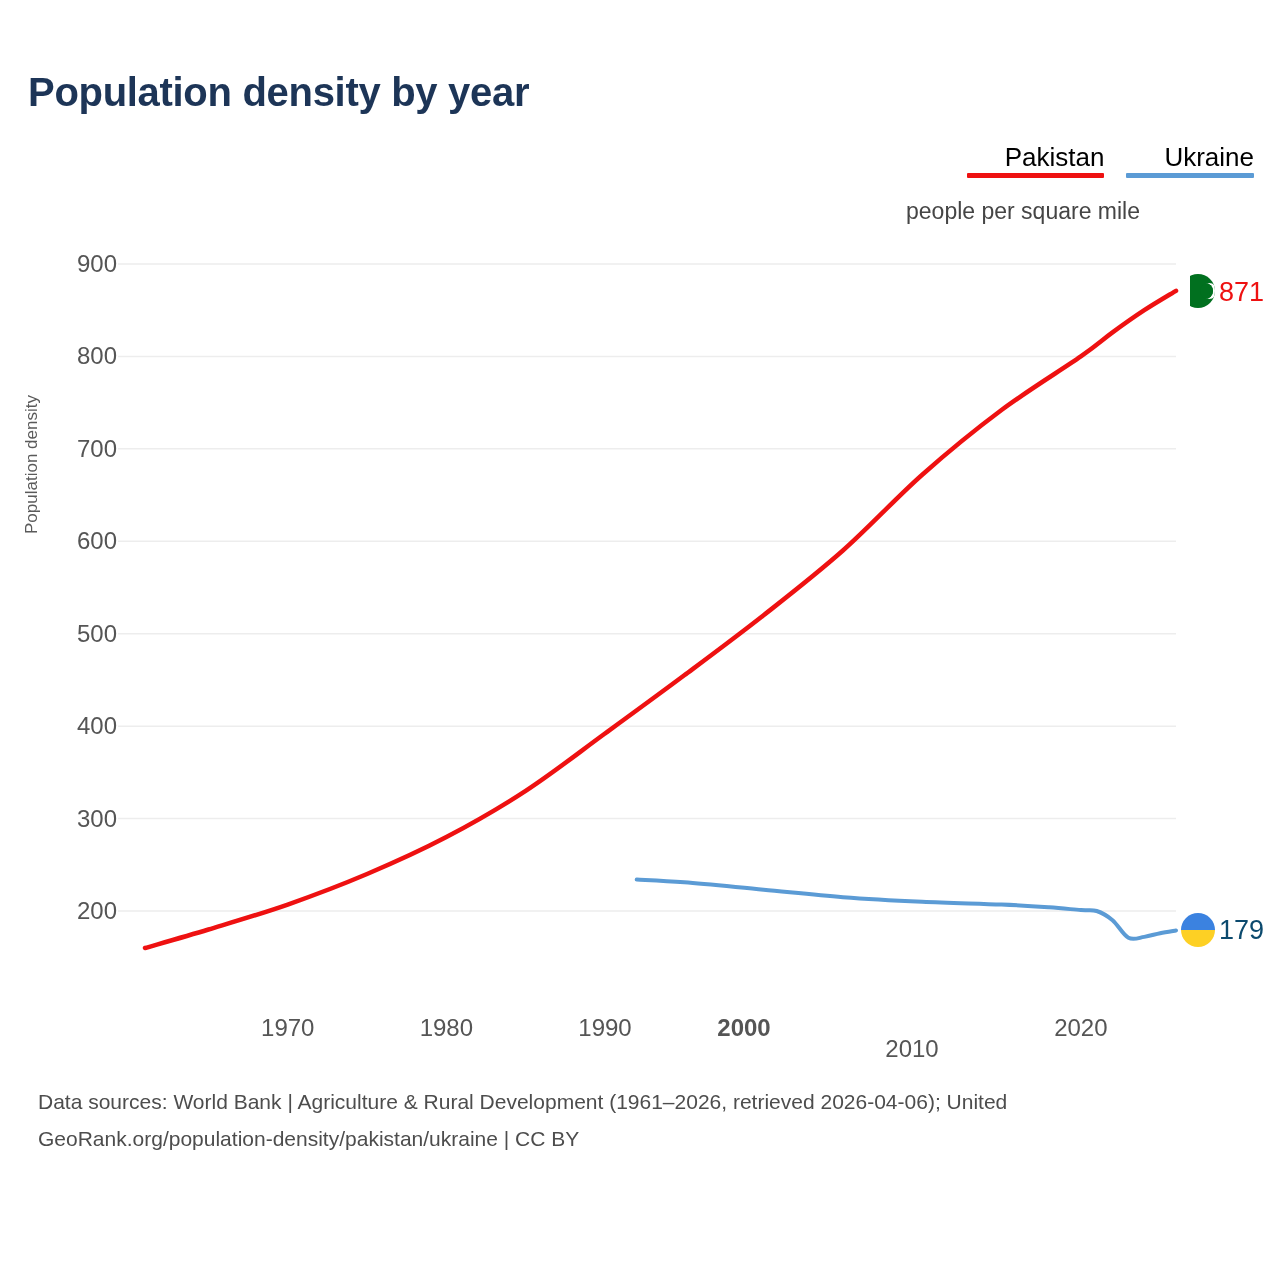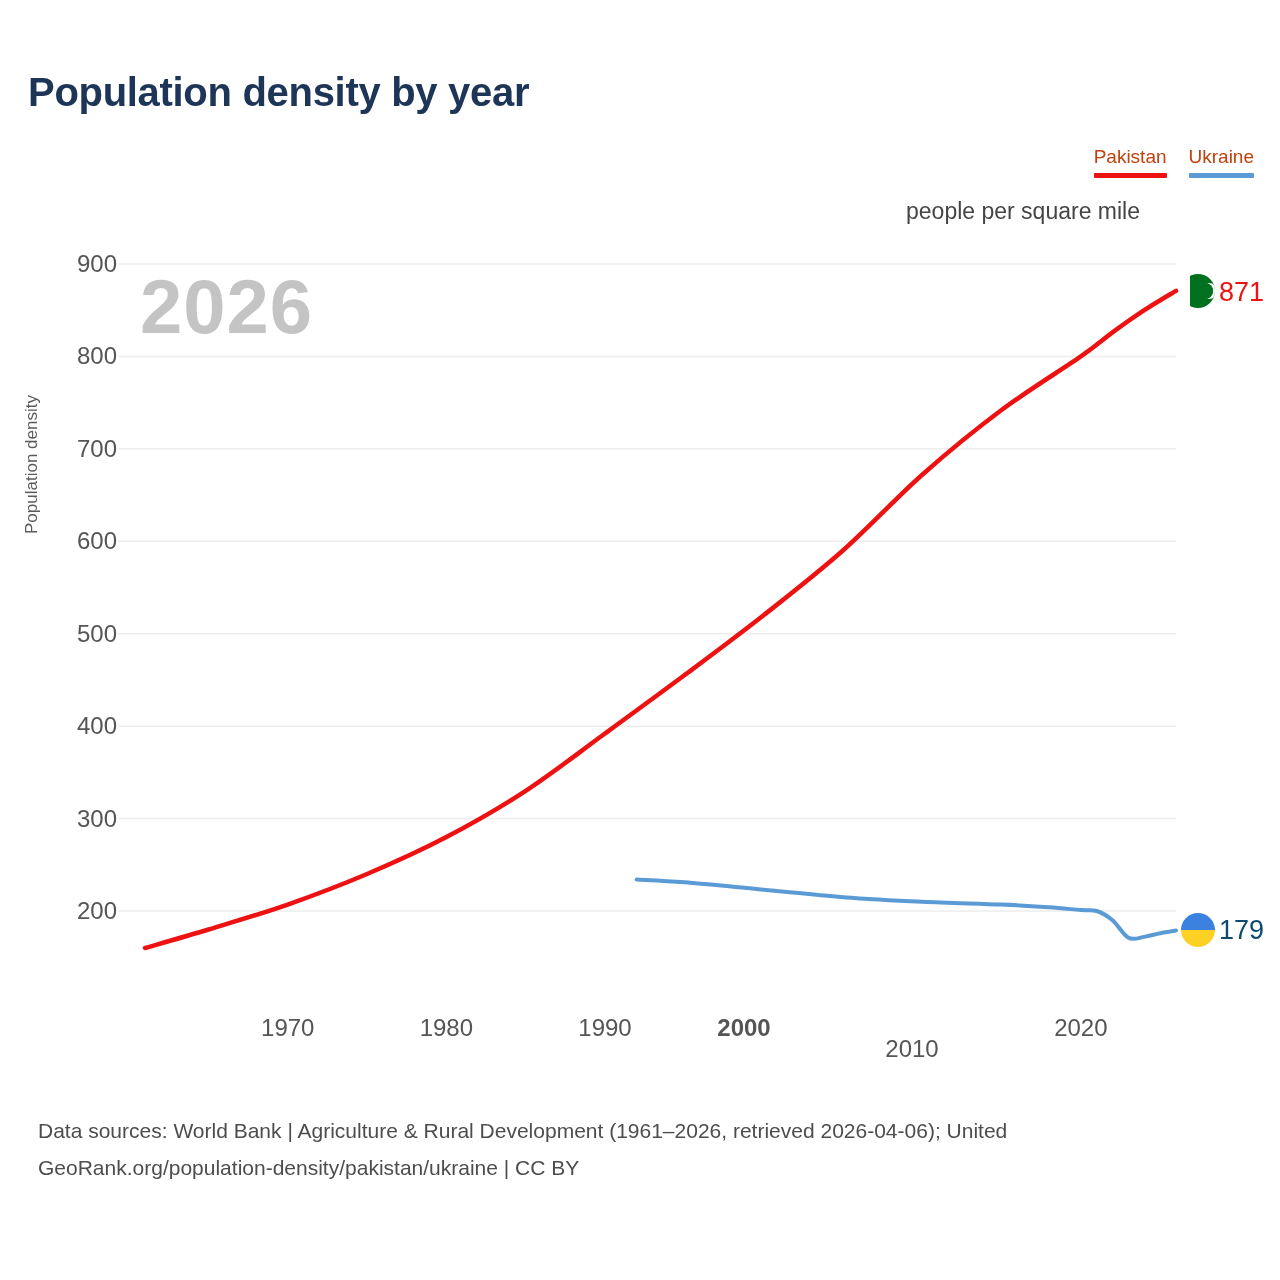--- a/index.html
+++ b/index.html
@@ -43,24 +43,25 @@
     flex-direction: row;
     align-items: flex-start;
     gap: 22px;
   }
   .legend-item {
     display: flex;
     flex-direction: column;
     align-items: center;
   }
   .legend-label {
-    font-size: 19px;
-    color: #c2410c;
+    font-size: 26px;
+    color: #000000;
     line-height: 26px;
     white-space: nowrap;
+    margin-left: 38px;
   }
   .legend-rule {
     margin-top: 3px;
     height: 5px;
     width: 100%;
     border-radius: 1px;
   }
 
   
   .chart-subtitle {
@@ -196,21 +197,20 @@
 
   
   .footer {
     position: absolute;
     left: 38px;
     top: 1083px;
     width: 1215px;
     font-size: 21px;
     line-height: 37px;
     color: #4d4d4d;
-    margin-top: 29px;
   }
   .footer div { white-space: normal; }
 </style>
 </head>
 <body>
 
 <div id="root">
 
   <div class="chart-title">Population density by year</div>
 
@@ -235,21 +235,20 @@
         <line x1="118" x2="1176" y1="726.1428571428571" y2="726.1428571428571" stroke="#ededed" stroke-width="1.5"></line>
         <line x1="118" x2="1176" y1="633.7142857142857" y2="633.7142857142857" stroke="#ededed" stroke-width="1.5"></line>
         <line x1="118" x2="1176" y1="541.2857142857142" y2="541.2857142857142" stroke="#ededed" stroke-width="1.5"></line>
         <line x1="118" x2="1176" y1="448.85714285714283" y2="448.85714285714283" stroke="#ededed" stroke-width="1.5"></line>
         <line x1="118" x2="1176" y1="356.42857142857144" y2="356.42857142857144" stroke="#ededed" stroke-width="1.5"></line>
         <line x1="118" x2="1176" y1="264" y2="264" stroke="#ededed" stroke-width="1.5"></line>
         <path d="M 145.00 947.97 C 155.57 944.89 184.65 936.73 208.45 929.49 C 232.24 922.25 261.32 913.77 287.75 904.53 C 314.19 895.29 340.63 885.27 367.06 874.03 C 393.50 862.78 419.93 850.92 446.37 837.06 C 472.81 823.19 499.24 808.10 525.68 790.84 C 552.11 773.59 578.55 752.79 604.98 733.54 C 631.42 714.28 657.86 695.03 684.29 675.31 C 710.73 655.59 737.16 636.02 763.60 615.23 C 790.04 594.43 816.47 573.94 842.91 550.53 C 869.34 527.11 895.78 498.15 922.22 474.74 C 948.65 451.32 975.09 429.76 1001.52 410.04 C 1027.96 390.32 1062.33 369.37 1080.83 356.43 C 1099.34 343.49 1101.98 340.10 1112.55 332.40 C 1123.13 324.69 1133.70 317.15 1144.28 310.21 C 1154.85 303.28 1170.71 294.04 1176.00 290.80" fill="none" stroke="#ee1111" stroke-width="4.5" stroke-linecap="round" stroke-linejoin="round"></path>
         <path d="M 636.71 879.57 C 644.64 880.04 663.14 880.65 684.29 882.35 C 705.44 884.04 737.16 887.28 763.60 889.74 C 790.04 892.21 816.47 895.13 842.91 897.14 C 869.34 899.14 895.78 900.52 922.22 901.76 C 948.65 902.99 980.37 903.61 1001.52 904.53 C 1022.67 905.45 1035.89 906.38 1049.11 907.30 C 1062.33 908.23 1072.90 909.46 1080.83 910.08 C 1088.76 910.69 1091.41 909.31 1096.69 911.00 C 1101.98 912.69 1107.27 915.78 1112.55 920.24 C 1117.84 924.71 1123.13 935.03 1128.42 937.80 C 1133.70 940.58 1138.99 937.65 1144.28 936.88 C 1149.56 936.11 1154.85 934.26 1160.14 933.18 C 1165.43 932.10 1173.36 930.87 1176.00 930.41" fill="none" stroke="#5b9bd5" stroke-width="4" stroke-linecap="round" stroke-linejoin="round"></path>
       </svg>
 
-    <div class="watermark-year">2026</div>
 
     <div class="y-axis-title">Population density</div>
 
     <div id="ytick-layer">
         <div class="ytick" style="top: 911px;">200</div>
         <div class="ytick" style="top: 818.571px;">300</div>
         <div class="ytick" style="top: 726.143px;">400</div>
         <div class="ytick" style="top: 633.714px;">500</div>
         <div class="ytick" style="top: 541.286px;">600</div>
         <div class="ytick" style="top: 448.857px;">700</div>

